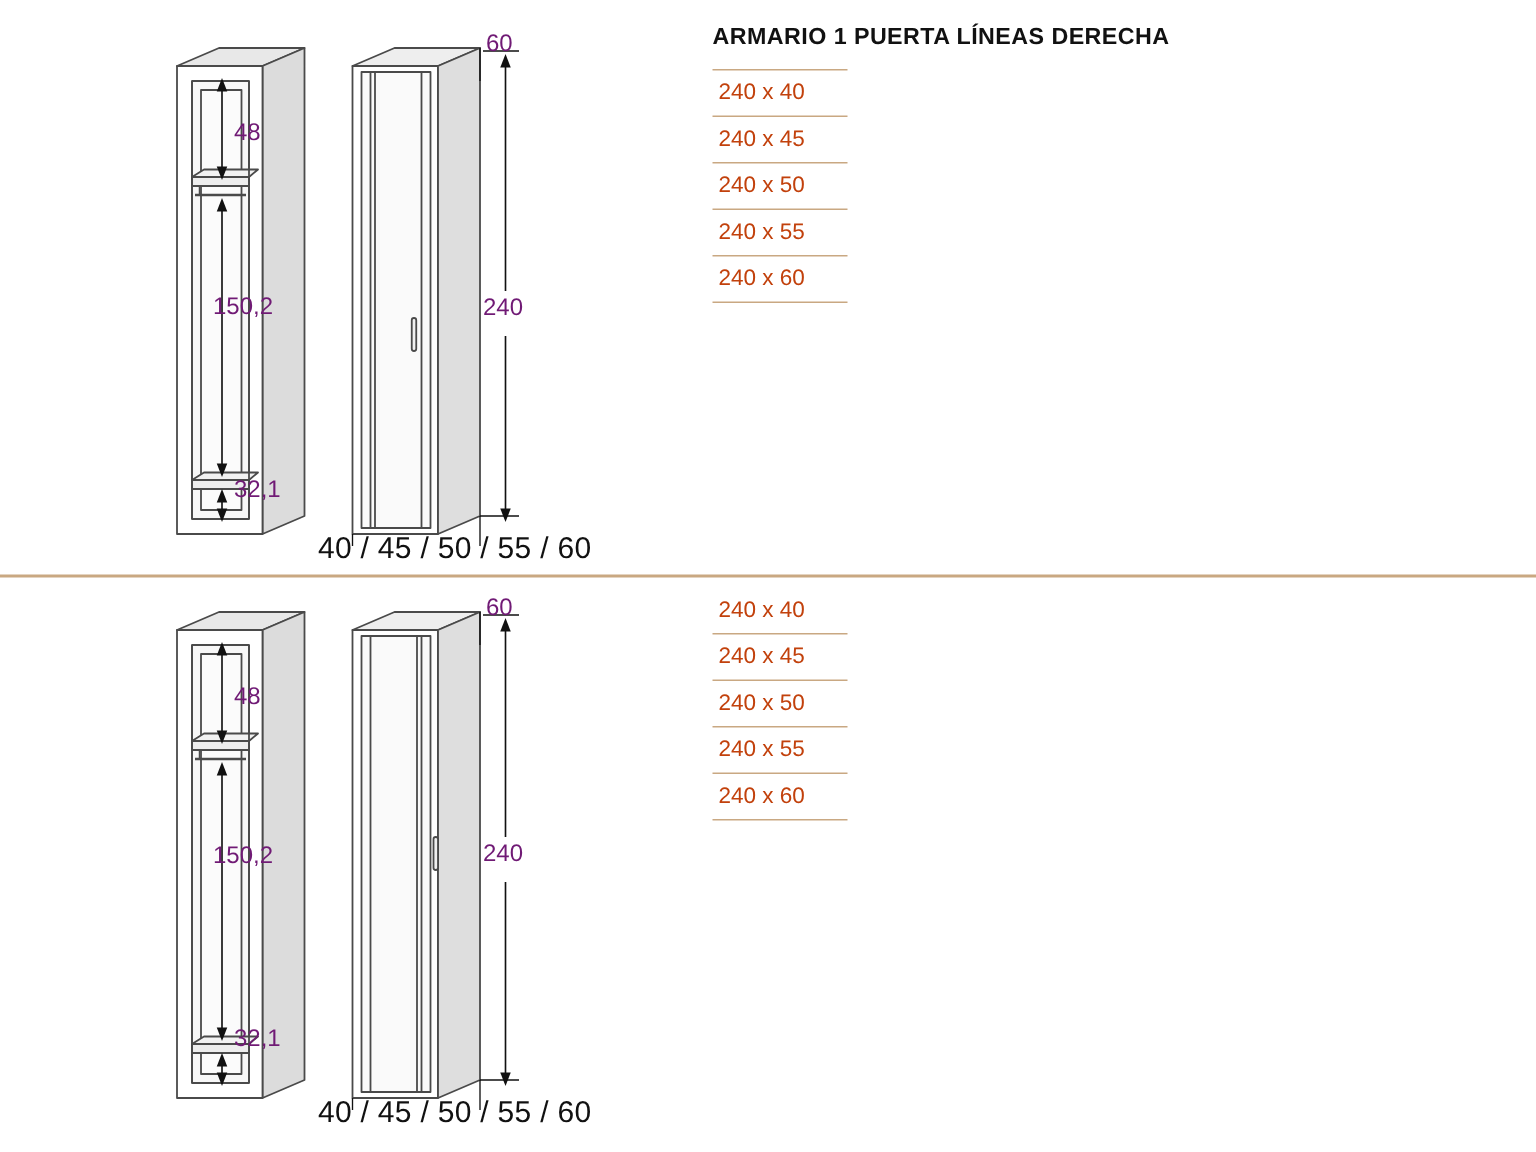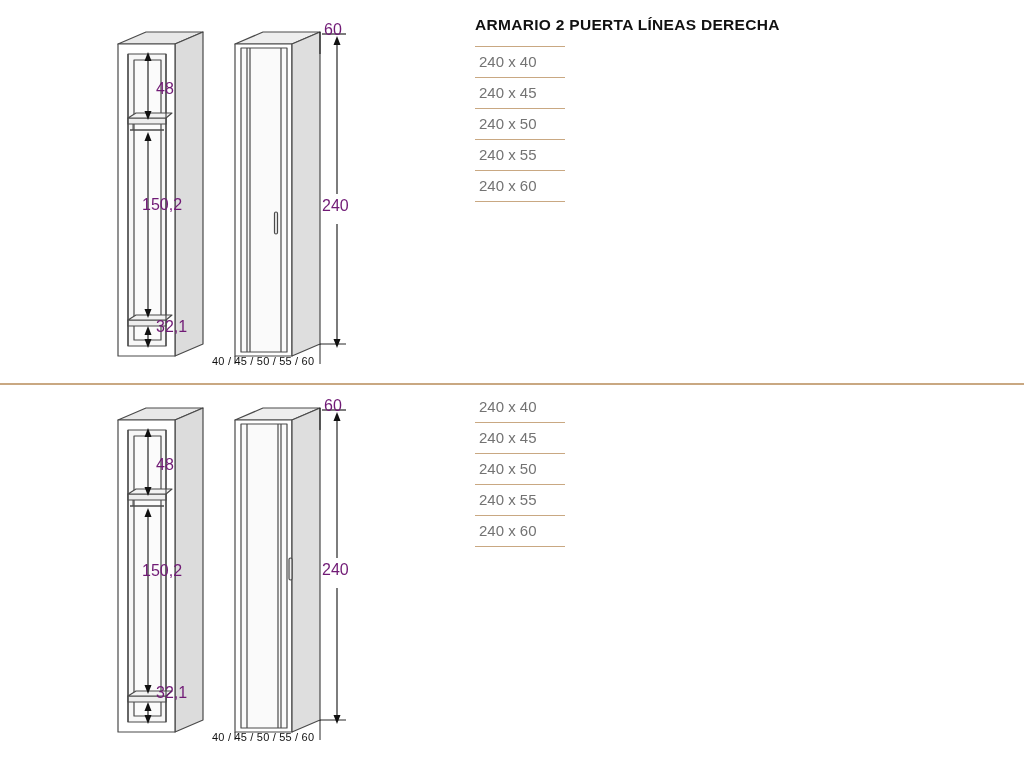--- a/index.html
+++ b/index.html
@@ -29,40 +29,40 @@
   
   .dimlabel {
     position: absolute;
     font-size: 16px;
     font-family: "Liberation Sans", sans-serif;
     color: #701a75;
     white-space: nowrap;
   }
   .widthlabel {
     position: absolute;
-    font-size: 11px;
+    font-size: 20px;
     color: #111;
     white-space: nowrap;
     letter-spacing: 0.2px;
   }
 
   
   .infoblock { position: absolute; left: 475px; top: 16px; width: 430px; }
   .info-title {
     font-size: 15.5px;
     font-weight: bold;
     color: #111;
     letter-spacing: 0.3px;
     margin: 0 0 12px 0;
     white-space: nowrap;
   }
   .size-list { list-style: none; margin: 0; padding: 0; width: 90px; }
   .size-item {
     font-size: 15px;
-    color: #737373;
+    color: #c2410c;
     padding: 6px 0 7px 4px;
     border-bottom: 1.5px solid #c9a882;
     white-space: nowrap;
   }
   .size-item:first-child { border-top: 1.5px solid #c9a882; }
   #section-1 .size-item:first-child { border-top: none; }
   #section-1 .info-title { margin-bottom: 8px; }
 
   svg { display: block; }
 </style>
@@ -143,21 +143,21 @@
 
       <span class="dimlabel" style="left:56px; top:66px;">48</span>
       <span class="dimlabel" style="left:42px; top:182px;">150,2</span>
       <span class="dimlabel" style="left:56px; top:304px;">32,1</span>
       <span class="dimlabel" style="left:224px; top:7px;">60</span>
       <span class="dimlabel" style="left:222px; top:183px;">240</span>
       <span class="widthlabel" style="left:112px; top:341px;">40 / 45 / 50 / 55 / 60</span>
     </div>
 
     <div class="infoblock">
-      <h2 class="info-title">ARMARIO 2 PUERTA LÍNEAS DERECHA</h2>
+      <h2 class="info-title">ARMARIO 1 PUERTA LÍNEAS DERECHA</h2>
       <ul class="size-list">
         <li class="size-item">240 x 40</li>
         <li class="size-item">240 x 45</li>
         <li class="size-item">240 x 50</li>
         <li class="size-item">240 x 55</li>
         <li class="size-item">240 x 60</li>
       </ul>
     </div>
   </div>
 

